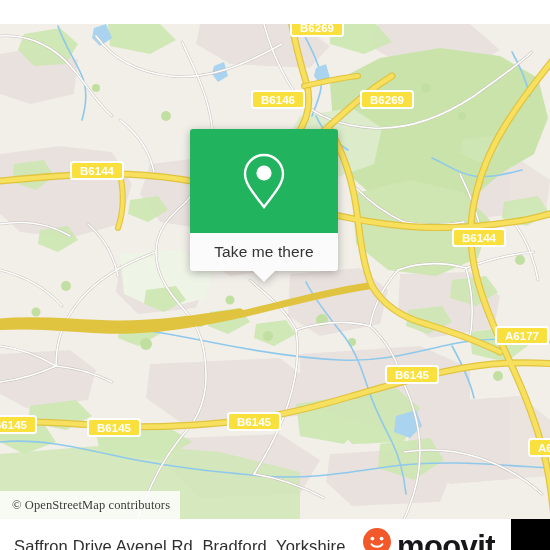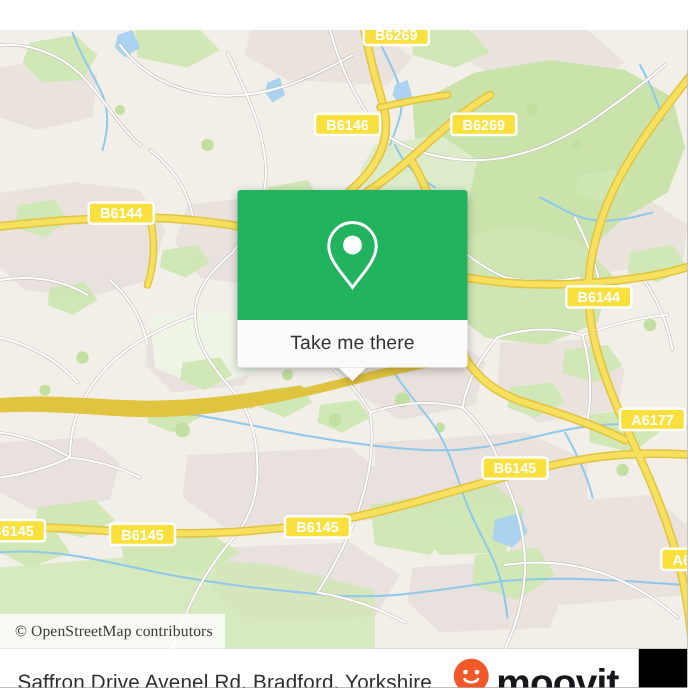--- a/index.html
+++ b/index.html
@@ -50,22 +50,22 @@
     letter-spacing: 0.1px;
     white-space: nowrap;
     z-index: 6;
     font-family: Liberation Serif, serif;
   }
 
   
   #popup {
     position: absolute;
     left: 190px;
-    top: 128px;
-    width: 184px;
+    top: 105px;
+    width: 148px;
     z-index: 10;
     filter: drop-shadow(0 2px 4px rgba(0,0,0,0.28));
   }
   #popup-image {
     height: 104px;
     background: #22b35e;
     border-radius: 3px 3px 0 0;
     display: flex;
     align-items: center;
     justify-content: center;

